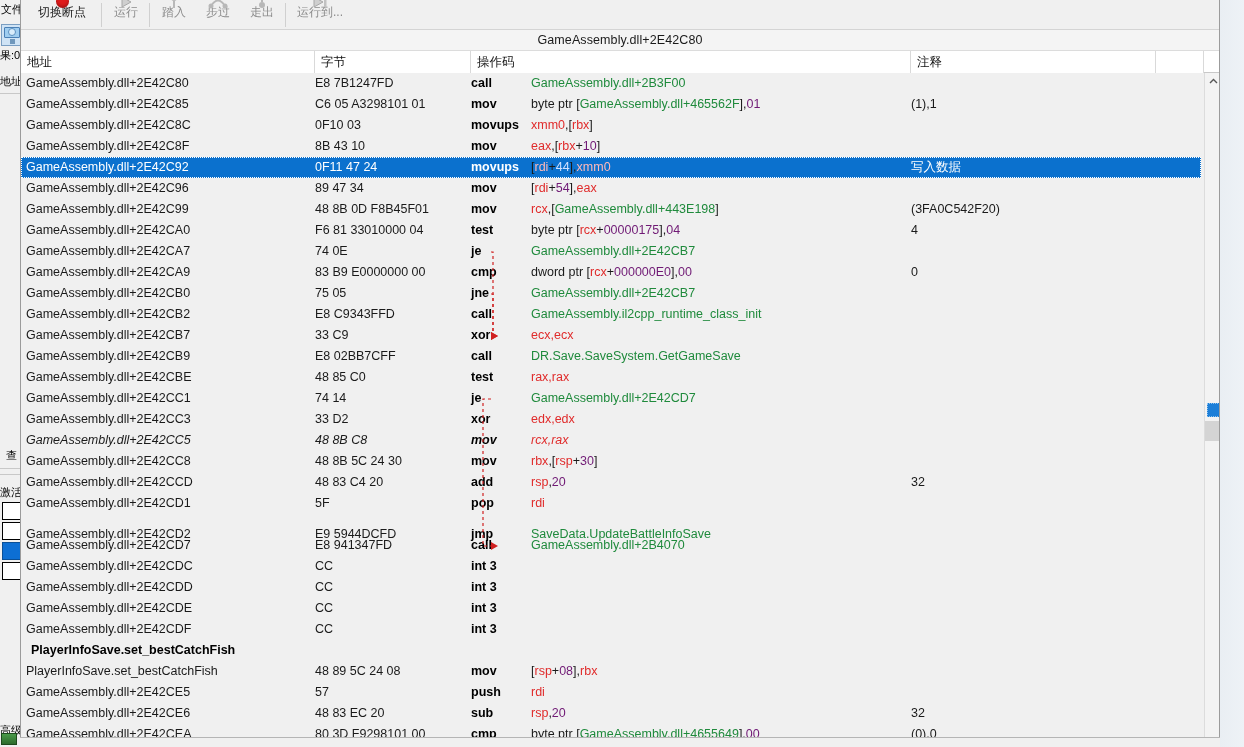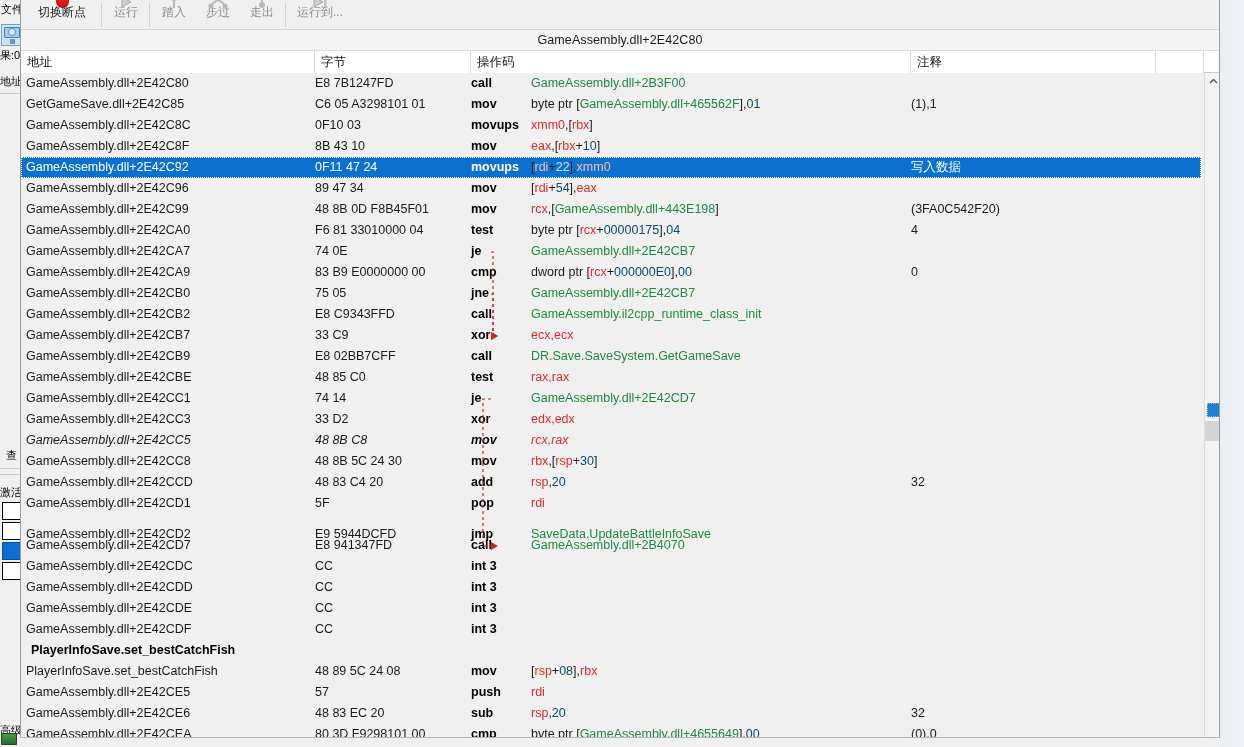--- a/index.html
+++ b/index.html
@@ -115,21 +115,21 @@
   .row.selframe {
     outline: 1px dotted #ffffff; outline-offset:-1px;
   }
   .addr  { position:absolute; left:5px;  top:0; color:#1a1a1a; }
   .bytes { position:absolute; left:294px; top:0; color:#1a1a1a; }
   .mn    { position:absolute; left:450px; top:0; font-weight:bold; color:#000; }
   .op    { position:absolute; left:510px; top:0; }
   .cmt   { position:absolute; left:890px; top:0; color:#1a1a1a; }
 
   .reg { color:#e02b2b; }
-  .num { color:#0c4a6e; }
+  .num { color:#701a75; }
   .sym { color:#1f8a3c; }
   .pln { color:#1a1a1a; }
 
   
   .row.label .addr { left:10px; font-weight:bold; color:#000; }
 
   
   .jump {
     position:absolute; left:0; top:0; width:1180px; height:674px;
     pointer-events:none;
@@ -266,21 +266,21 @@
 
     <div class="listwrap">
       <div class="rows" id="rows">
           <div class="row" style="top: 0px;">
             <span class="addr">GameAssembly.dll+2E42C80</span>
             <span class="bytes">E8 7B1247FD</span>
             <span class="mn">call</span>
             <span class="op"><span class="sym">GameAssembly.dll+2B3F00</span></span>
           </div>
           <div class="row" style="top: 0px;">
-            <span class="addr">GetGameSave.dll+2E42C85</span>
+            <span class="addr">GameAssembly.dll+2E42C85</span>
             <span class="bytes">C6 05 A3298101 01</span>
             <span class="mn">mov</span>
             <span class="op"><span class="pln">byte ptr [</span><span class="sym">GameAssembly.dll+465562F</span><span class="pln">],</span><span class="num">01</span></span>
             <span class="cmt">(1),1</span>
           </div>
           <div class="row" style="top: 0px;">
             <span class="addr">GameAssembly.dll+2E42C8C</span>
             <span class="bytes">0F10 03</span>
             <span class="mn">movups</span>
             <span class="op"><span class="reg">xmm0</span><span class="pln">,[</span><span class="reg">rbx</span><span class="pln">]</span></span>
@@ -288,21 +288,21 @@
           <div class="row" style="top: 0px;">
             <span class="addr">GameAssembly.dll+2E42C8F</span>
             <span class="bytes">8B 43 10</span>
             <span class="mn">mov</span>
             <span class="op"><span class="reg">eax</span><span class="pln">,[</span><span class="reg">rbx</span><span class="pln">+</span><span class="num">10</span><span class="pln">]</span></span>
           </div>
           <div class="row sel selframe" style="top: 0px;">
             <span class="addr">GameAssembly.dll+2E42C92</span>
             <span class="bytes">0F11 47 24</span>
             <span class="mn">movups</span>
-            <span class="op"><span class="pln">[</span><span class="reg">rdi</span><span class="pln">+</span><span class="num">22</span><span class="pln">],</span><span class="reg">xmm0</span></span>
+            <span class="op"><span class="pln">[</span><span class="reg">rdi</span><span class="pln">+</span><span class="num">44</span><span class="pln">],</span><span class="reg">xmm0</span></span>
             <span class="cmt">写入数据</span>
           </div>
           <div class="row" style="top: 0px;">
             <span class="addr">GameAssembly.dll+2E42C96</span>
             <span class="bytes">89 47 34</span>
             <span class="mn">mov</span>
             <span class="op"><span class="pln">[</span><span class="reg">rdi</span><span class="pln">+</span><span class="num">54</span><span class="pln">],</span><span class="reg">eax</span></span>
           </div>
           <div class="row" style="top: 0px;">
             <span class="addr">GameAssembly.dll+2E42C99</span>

